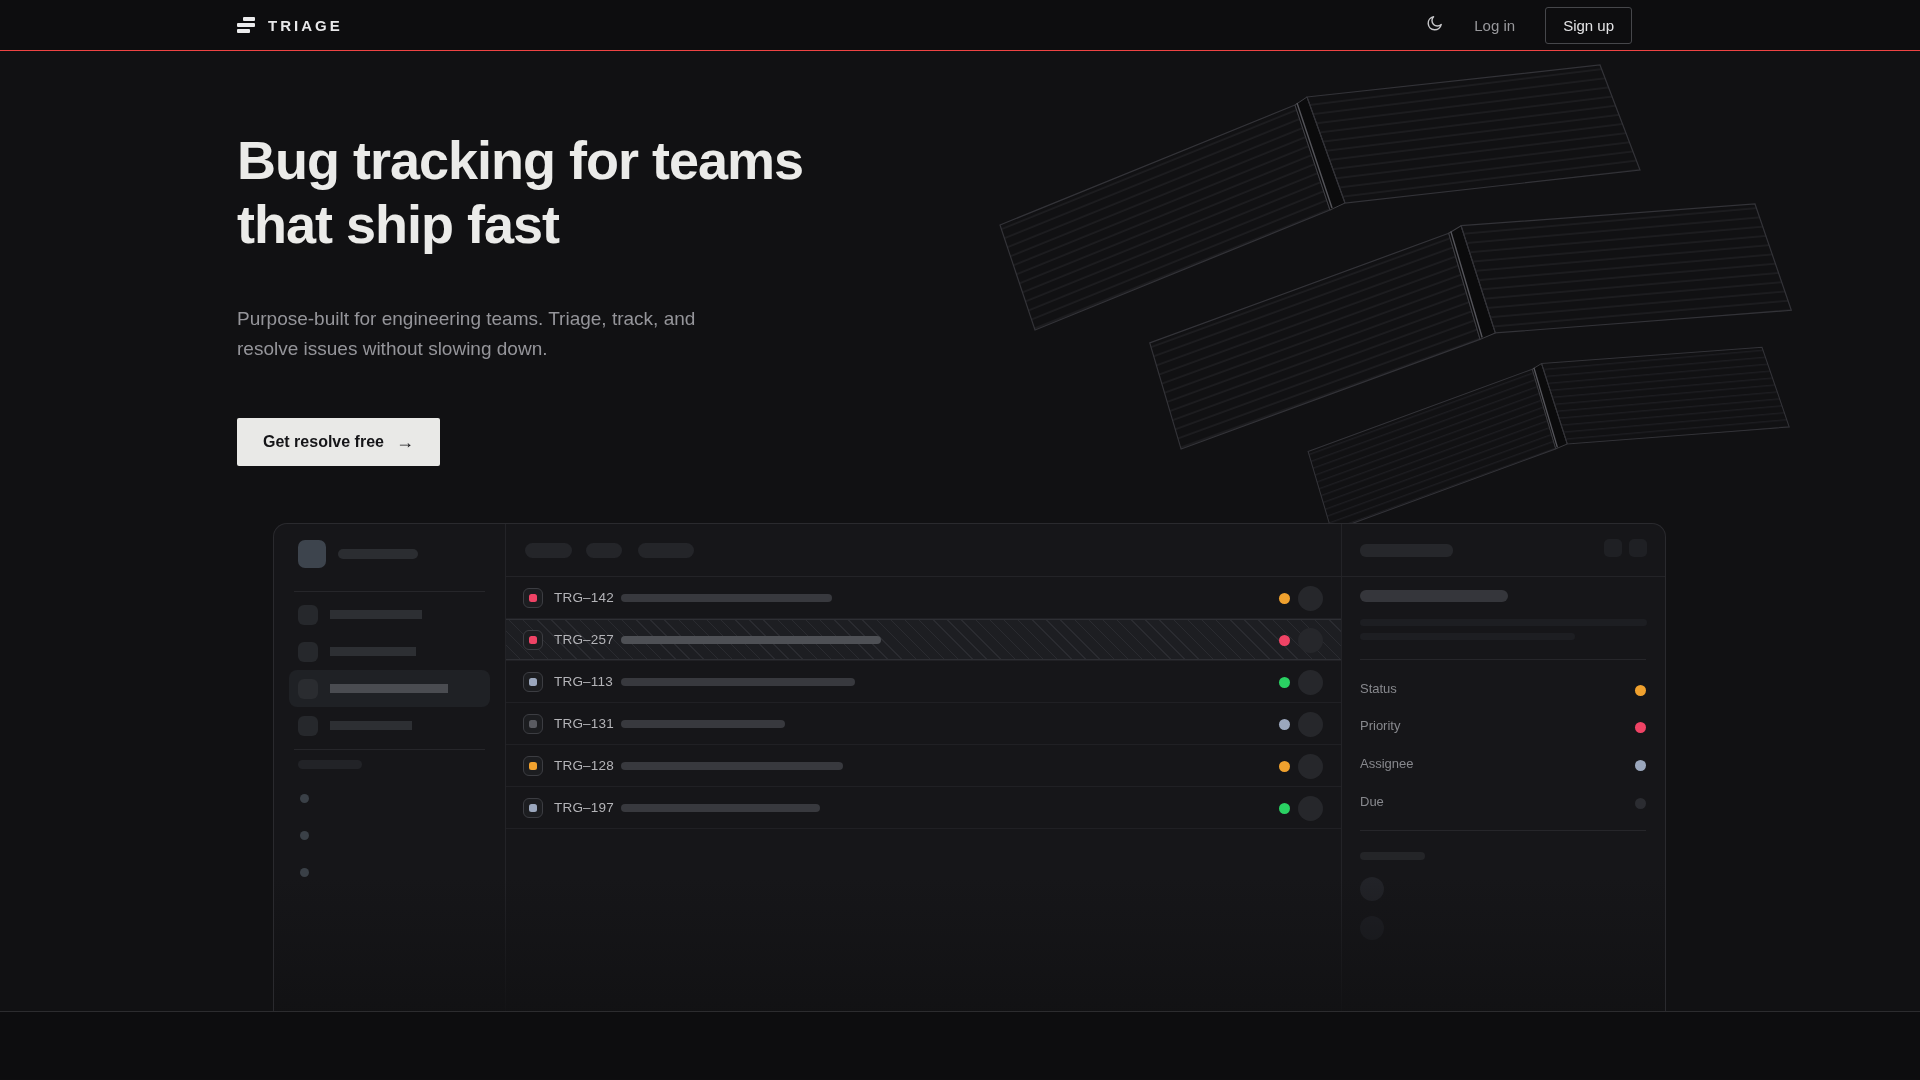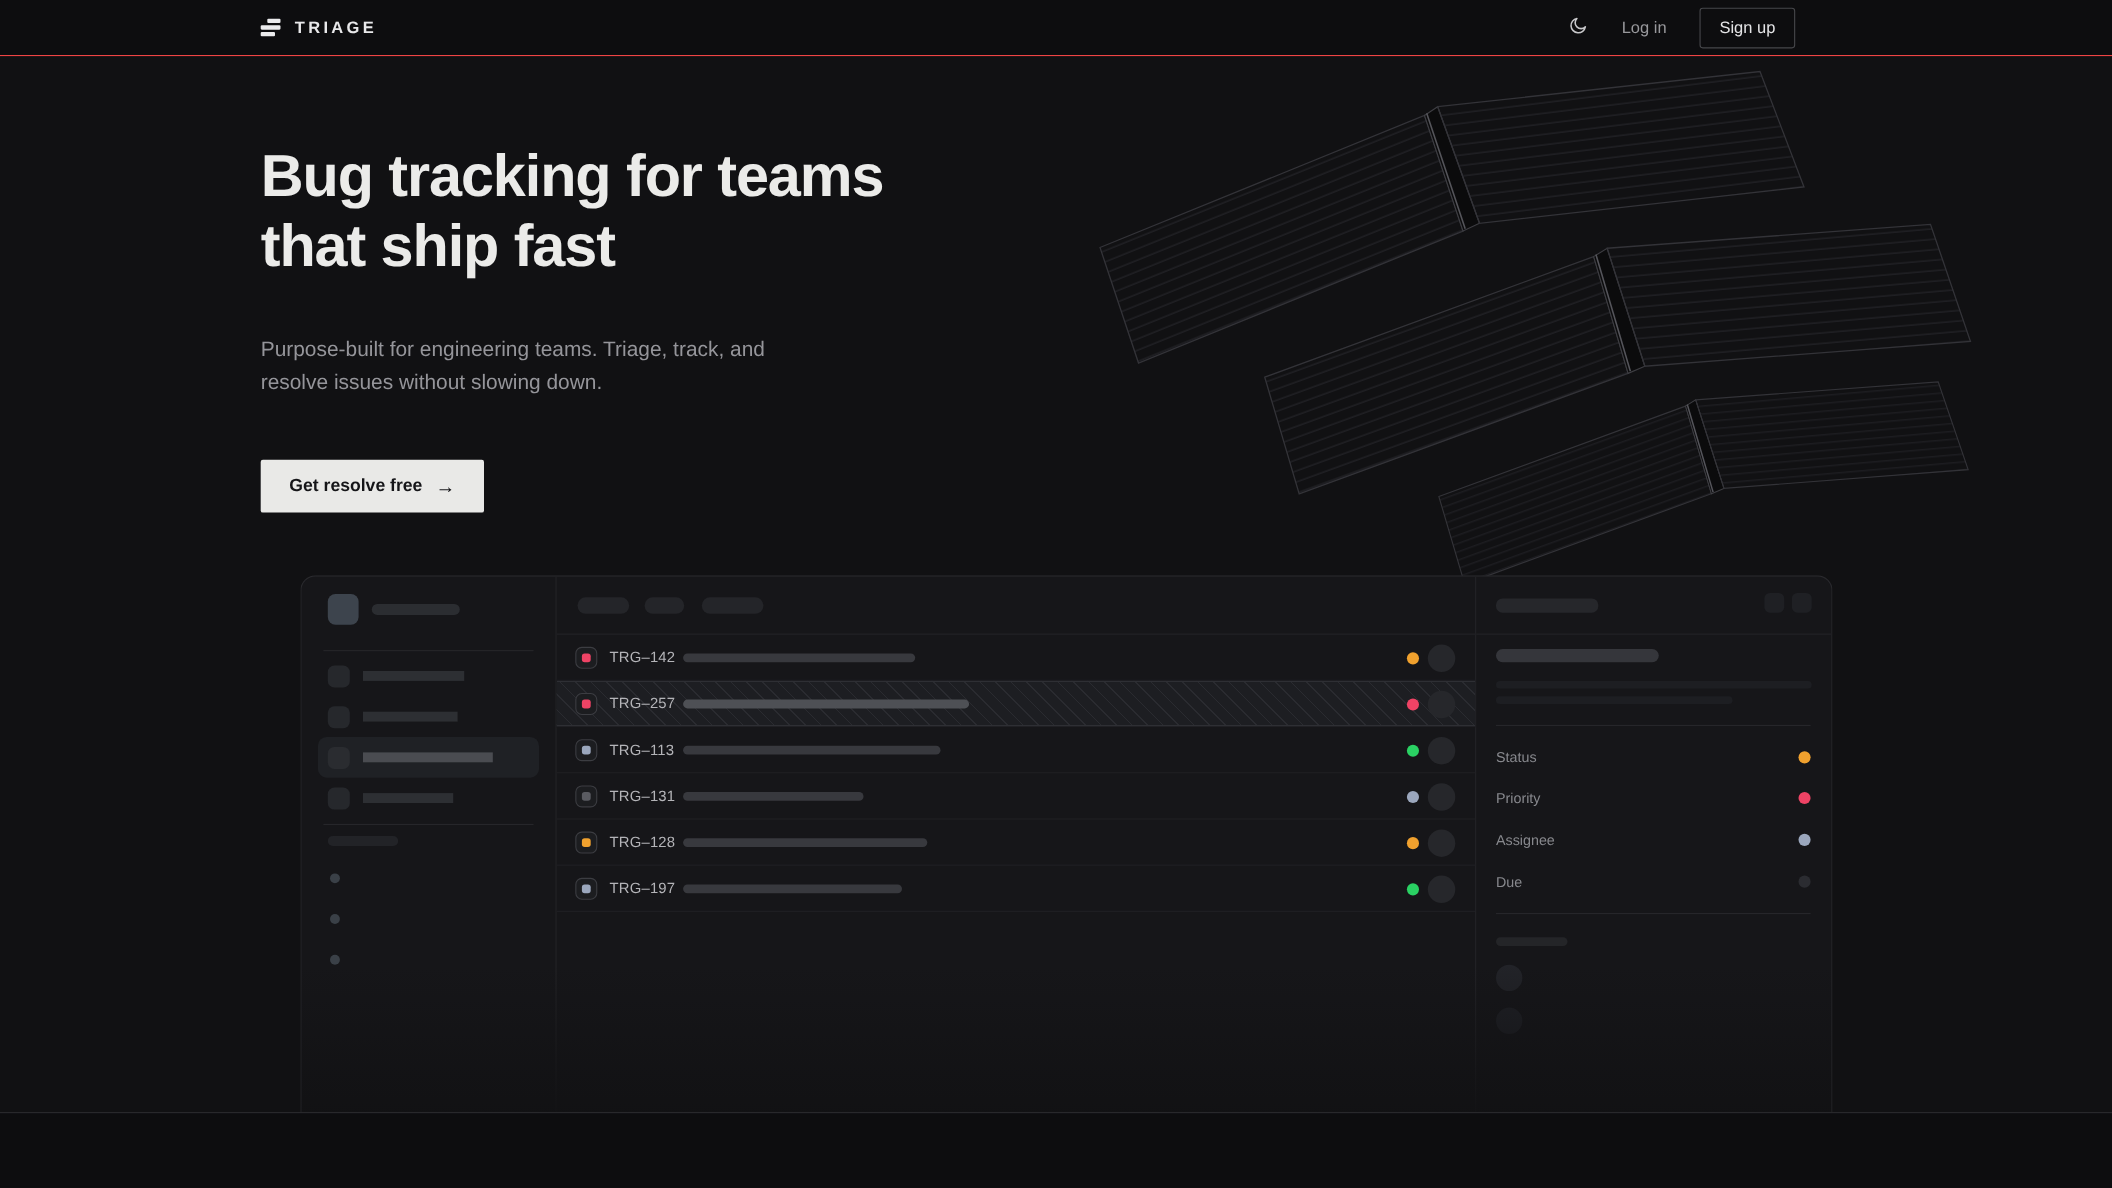--- a/index.html
+++ b/index.html
@@ -79,21 +79,21 @@
   .pn-header { height:53px; border-bottom:1px solid #232327; position:relative; }
   .pn-pill { position:absolute; left:18px; top:20px; width:93px; height:13px; border-radius:6px; background:#26272b; }
   .pn-sq { position:absolute; top:15px; width:18px; height:18px; border-radius:5px; background:#1f2024; }
   .sq1 { left:262px; } .sq2 { left:287px; }
   .pn-title { position:absolute; left:18px; top:66px; width:148px; height:12px; border-radius:6px; background:#35363b; }
   .pn-line { position:absolute; left:18px; height:7px; border-radius:3.5px; background:#1d1e22; }
   .l1 { top:95px; width:287px; } .l2 { top:109px; width:215px; }
   .pn-div { position:absolute; left:18px; right:19px; border-top:1px solid #26262a; }
   .d1 { top:135px; } .d2 { top:306px; }
   .pn-field { position:absolute; left:18px; right:19px; height:16px;
-    display:flex; justify-content:space-between; align-items:center; }
+    display:flex; justify-content:space-between; align-items:flex-end; }
   .pn-label { font-size:13px; color:#87888d; }
   .pn-dot { width:11px; height:11px; border-radius:50%; }
   .pn-smallbar { position:absolute; left:18px; top:328px; width:65px; height:8px; border-radius:4px; background:#242528; }
   .pn-av { position:absolute; left:18px; width:24px; height:24px; border-radius:50%; background:#222328; }
   .a1 { top:353px; } .a2 { top:392px; opacity:.8; }
 
   .mk-fade { position:absolute; left:0; right:0; bottom:0; height:135px;
     background:linear-gradient(to bottom, rgba(17,17,19,0), rgba(17,17,19,.88)); pointer-events:none; }
 
   .footer { height:67px; background:#0d0d0f; }

